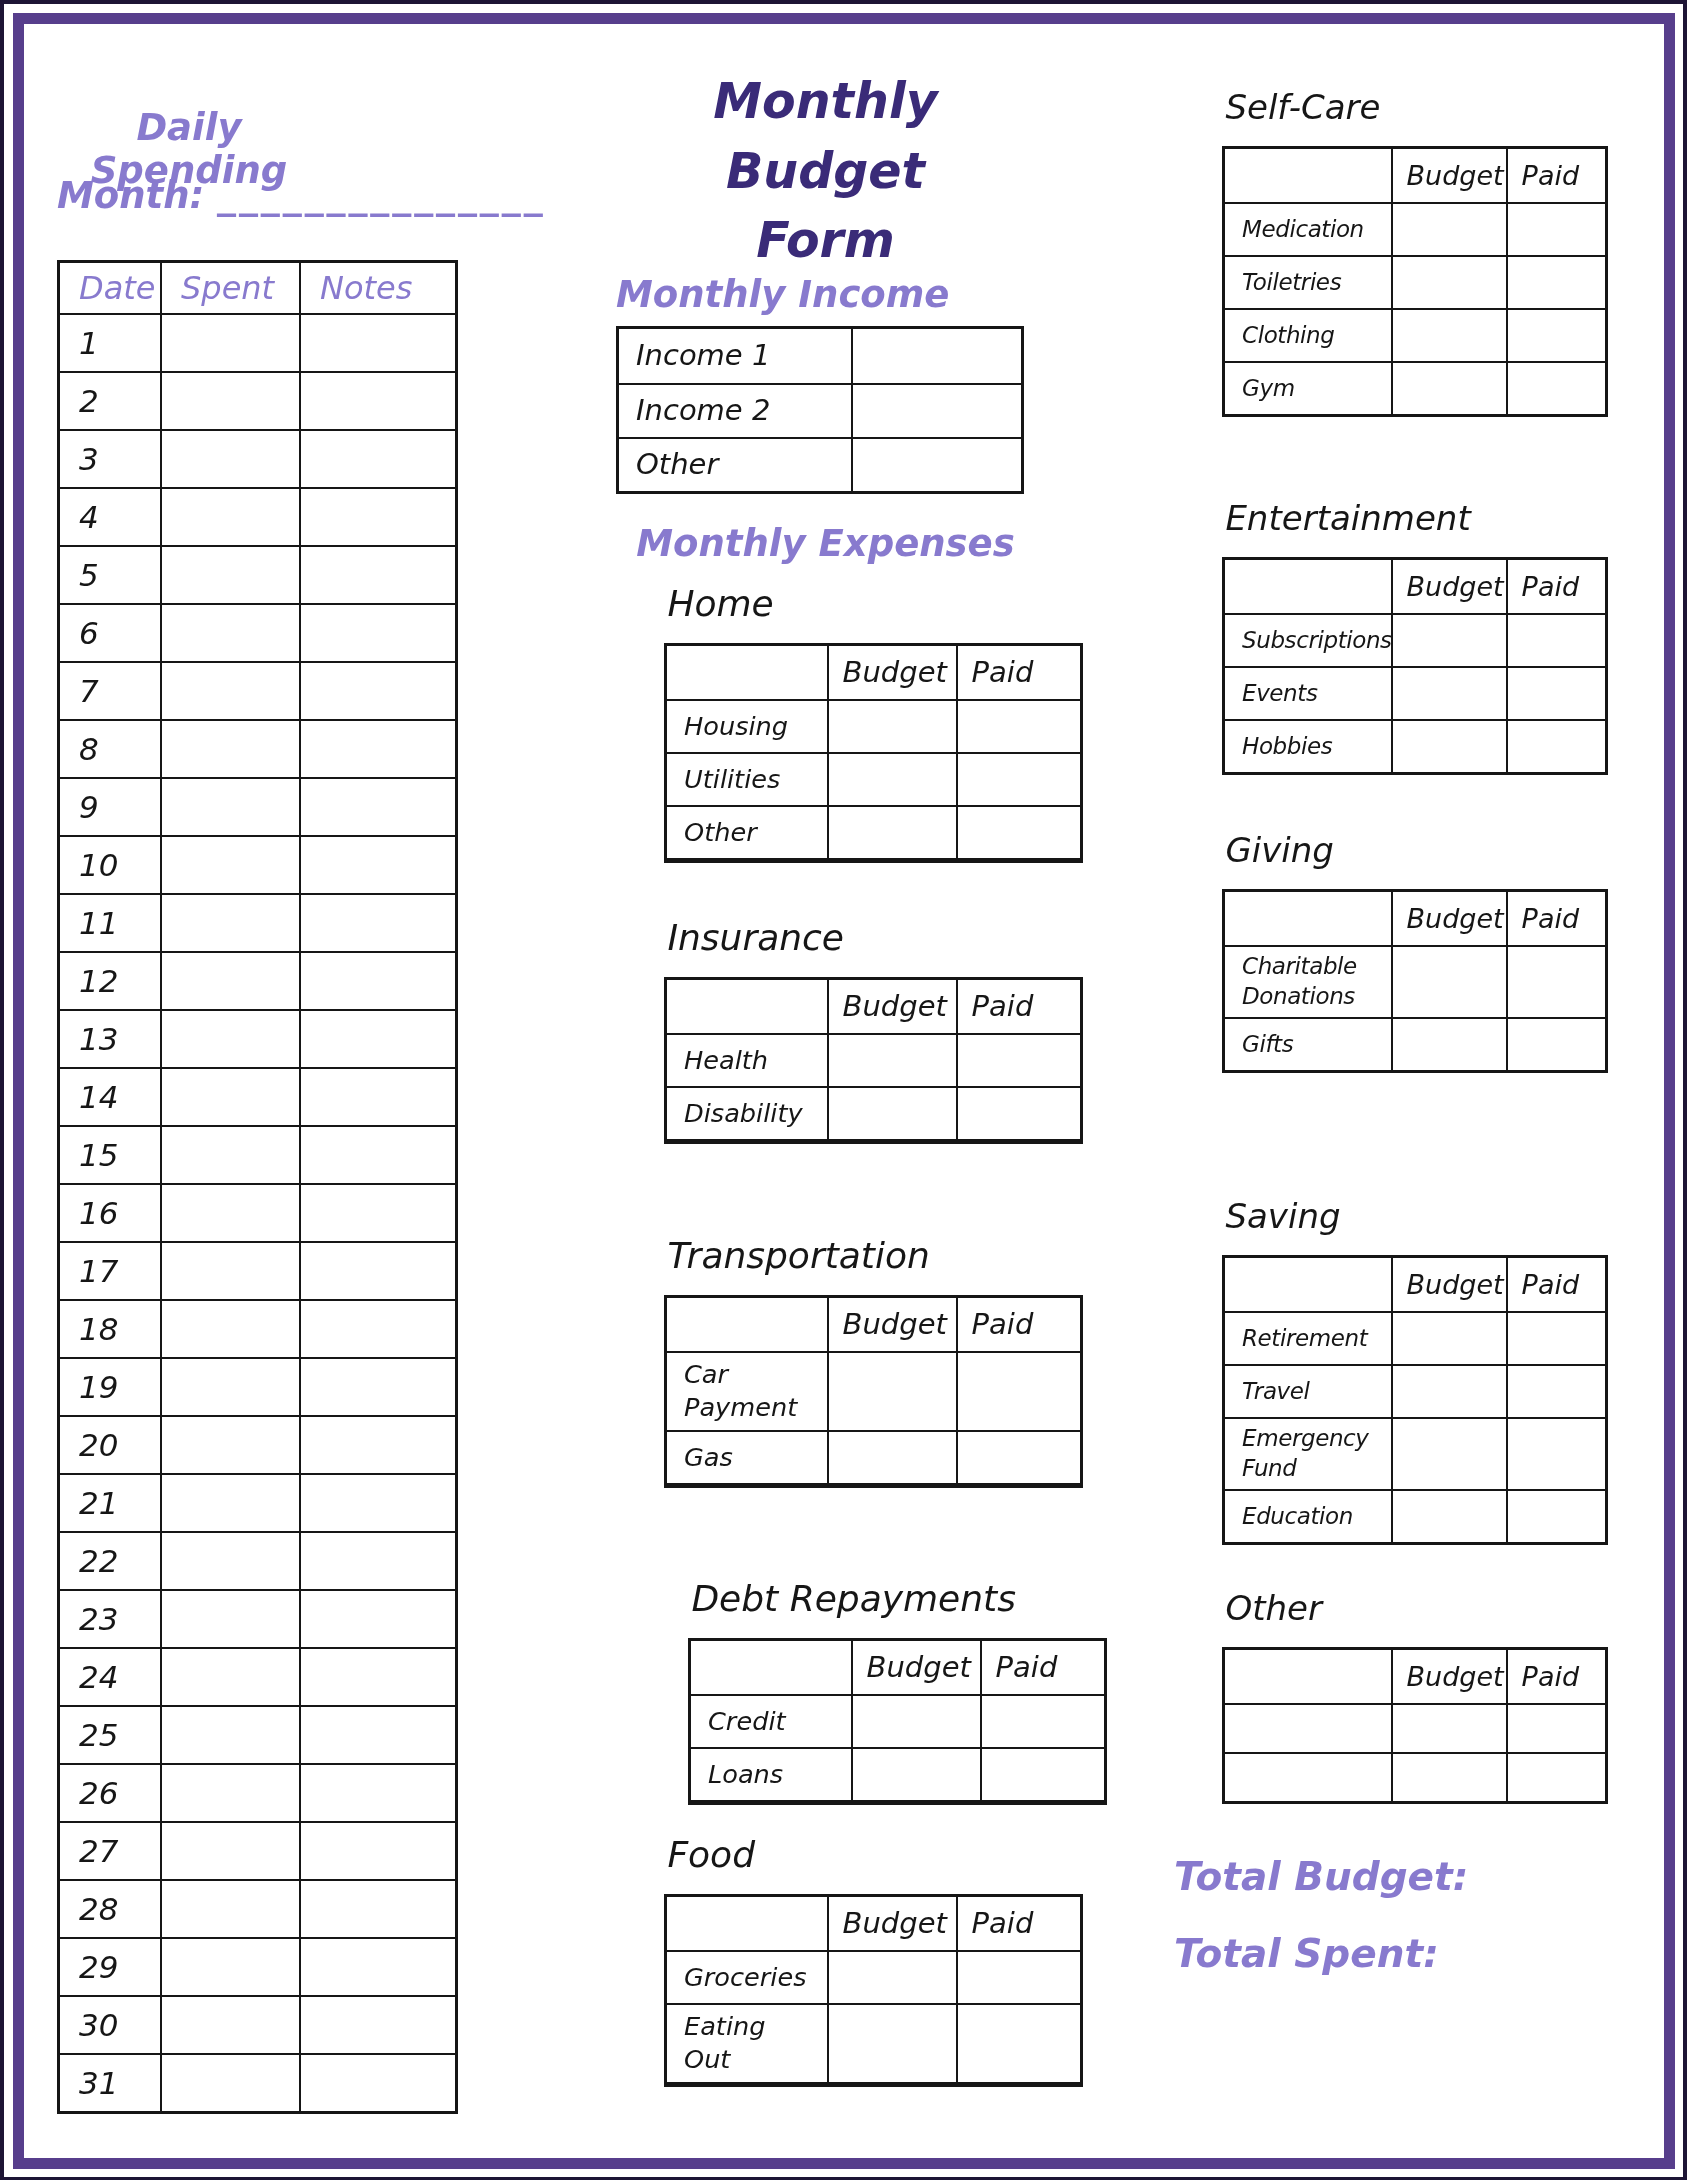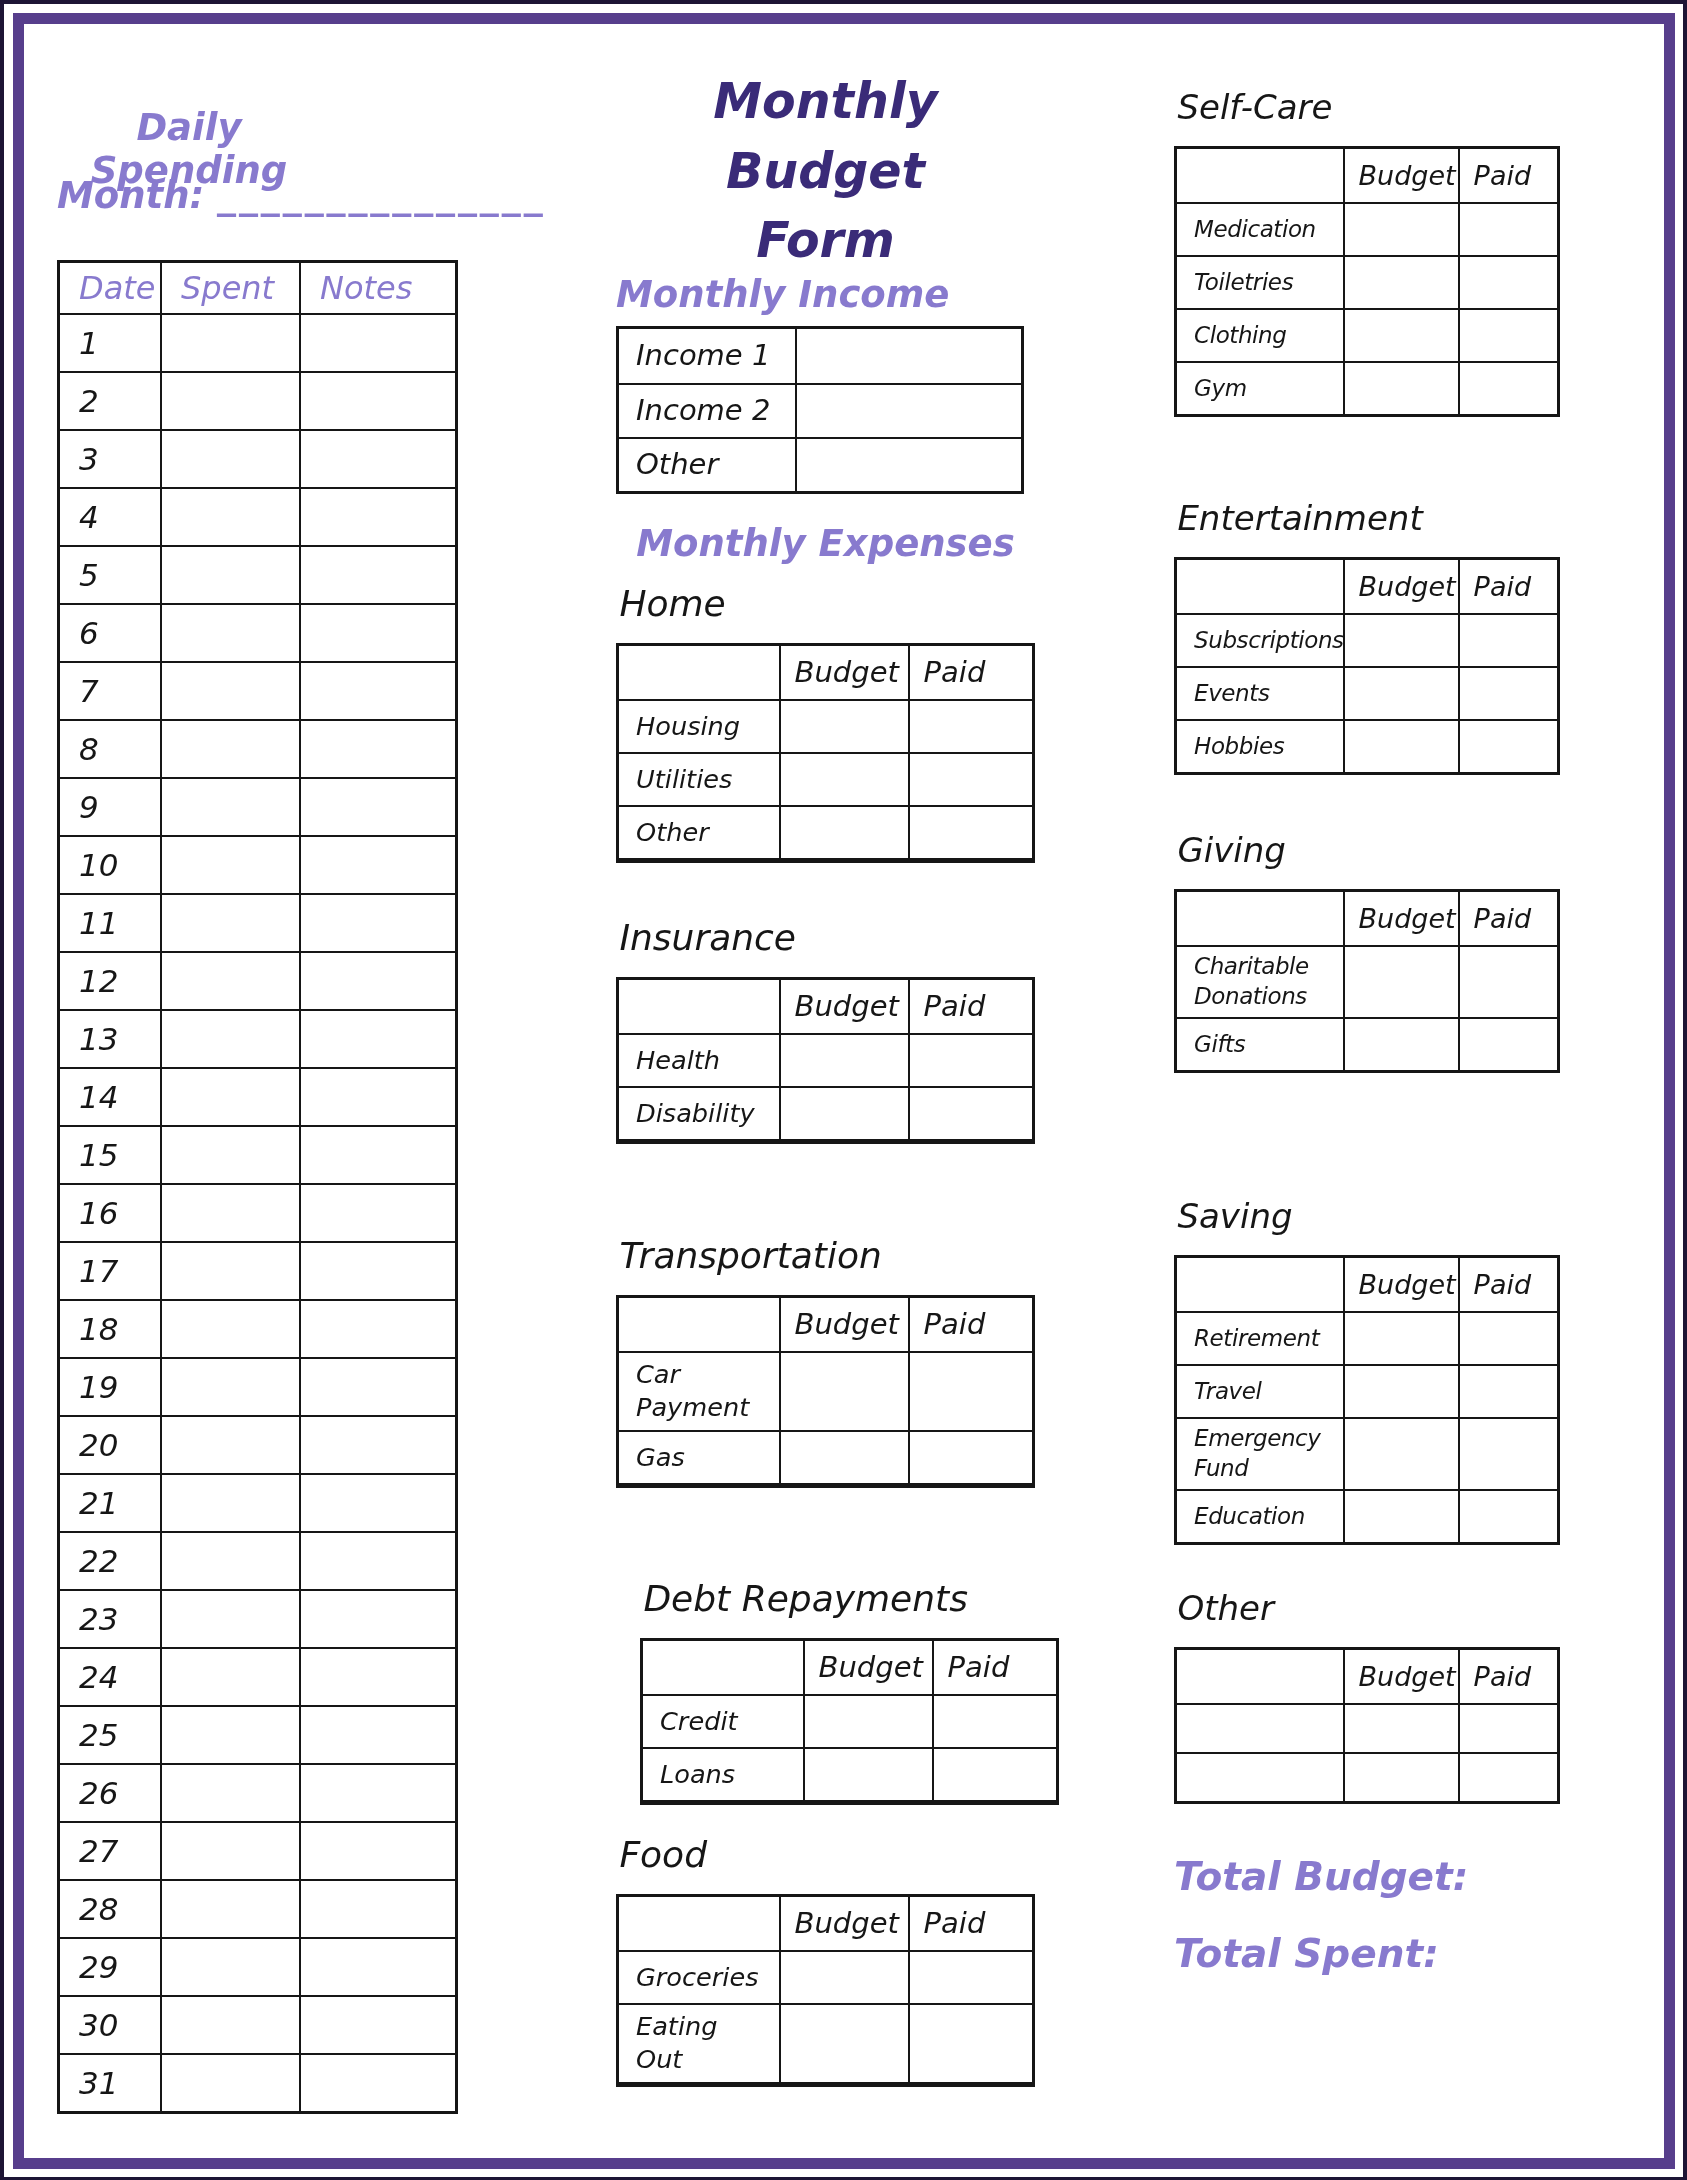--- a/index.html
+++ b/index.html
@@ -40,38 +40,38 @@
   .dbody .drow{border-top:2.6px solid var(--ink);}
   .dc{box-sizing:border-box;display:flex;align-items:center;padding-left:19px;}
   .dc + .dc{border-left:2.6px solid var(--ink);}
   .dc-date{width:100px;flex:none;}
   .dc-spent{width:139px;flex:none;}
   .dc-notes{flex:1;}
   .daily-table .head .dc{color:var(--purple);font-size:32px;font-style:italic;}
   .dbody .dc-date{font-size:31px;font-style:italic;}
 
   
-  .sec{position:absolute;}
+  .sec{position:absolute;margin-left:48px;}
   .sec-title{font-size:36px;font-style:italic;margin:0 0 19px 3.4px;}
   .btable{border:3.4px solid var(--ink);box-sizing:border-box;background:#fff;}
   .trow{display:flex;box-sizing:border-box;}
   .trow.head{height:53px;}
   .tbody .trow{border-top:2.6px solid var(--ink);min-height:53px;}
   .tc{box-sizing:border-box;display:flex;align-items:center;padding:5.1px 8.5px 5.1px 17px;line-height:1.3;}
   .tc + .tc{border-left:2.6px solid var(--ink);}
   .tc.hdr{font-style:italic;padding-left:13.6px;}
 
   
   .page-title{position:absolute;left:612px;top:63px;width:419px;text-align:center;
     font-size:49px;line-height:1.42;color:var(--title);font-weight:bold;font-style:italic;}
   .income-heading{position:absolute;left:612px;top:269px;width:419px;text-align:left;font-size:37px;}
   .income-table{position:absolute;left:612px;top:322px;width:408px;border:3.4px solid var(--ink);box-sizing:border-box;}
   .irow{display:flex;height:54px;box-sizing:border-box;}
   .irow + .irow{border-top:2.6px solid var(--ink);}
-  .i-label{width:176px;flex:none;font-size:29px;font-style:italic;}
+  .i-label{width:232px;flex:none;font-size:29px;font-style:italic;}
   .i-value{flex:1;}
   .expenses-heading{position:absolute;left:612px;top:518px;width:419px;text-align:center;font-size:37px;}
 
   .csec{left:612px;width:419px;}
   .csec .btable{border-bottom-width:5.1px;}
   .csec .c-label{width:160px;flex:none;font-size:25.6px;font-style:italic;}
   .csec .c-budget{width:129px;flex:none;}
   .csec .c-paid{flex:1;}
   .csec .tc.hdr{font-size:29px;}
   .pos-home{top:579px;}

